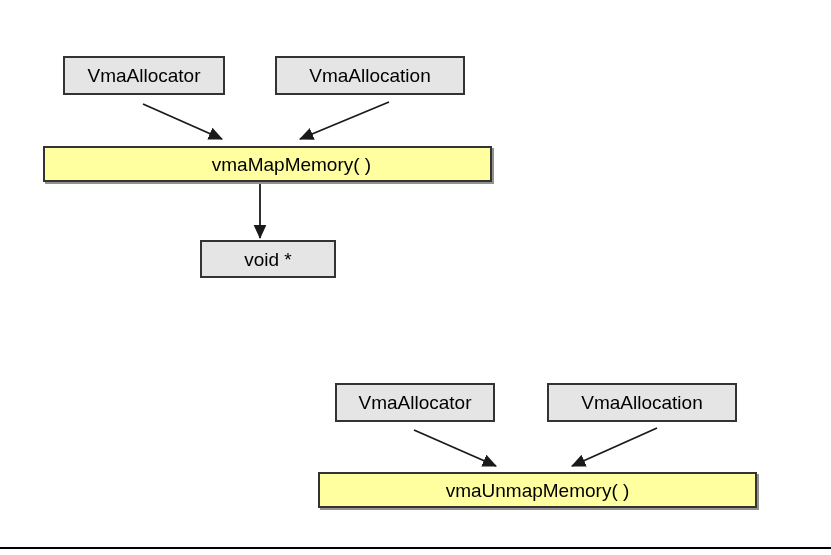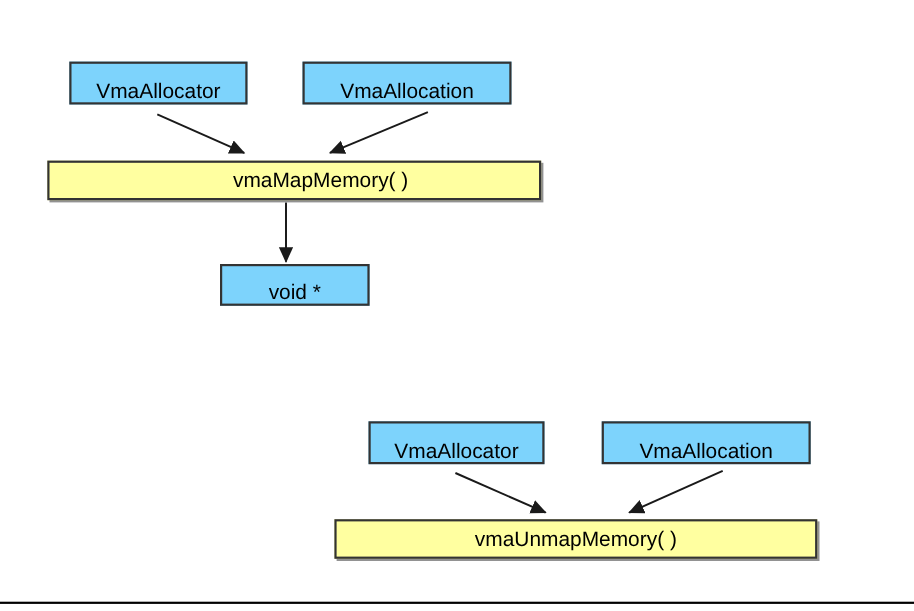--- a/index.html
+++ b/index.html
@@ -33,23 +33,22 @@
     align-items: center;
     justify-content: center;
     font-family: "Liberation Sans", sans-serif;
     font-size: 19px;
     line-height: 1;
     color: #000000;
     white-space: nowrap;
     letter-spacing: 0px;
   }
   .node-plain {
-    background: #7dd3fc;
+    background: #e5e5e5;
     border: 2px solid #333333;
-    align-items: flex-end;
   }
   .node-func {
     background: #ffffa0;
     border: 2px solid #333333;
   }
   .node-shadow {
     box-shadow: 2px 2px 0 0 rgba(110,110,110,0.75);
   }
   .baseline-rule {
     position: absolute;
@@ -99,19 +98,19 @@
   </div>
 
   <div class="node node-plain" style="left:335px; top:383px; width:160px; height:39px;">
     <span>VmaAllocator</span>
   </div>
 
   <div class="node node-plain" style="left:547px; top:383px; width:190px; height:39px;">
     <span>VmaAllocation</span>
   </div>
 
-  <div class="node node-func node-shadow" style="left:304px; top:472px; width:439px; height:36px;">
+  <div class="node node-func node-shadow" style="left:318px; top:472px; width:439px; height:36px;">
     <span>vmaUnmapMemory( )</span>
   </div>
 
   <div class="baseline-rule" style="top:547px;"></div>
 
 </div>
 
 </body></html>

